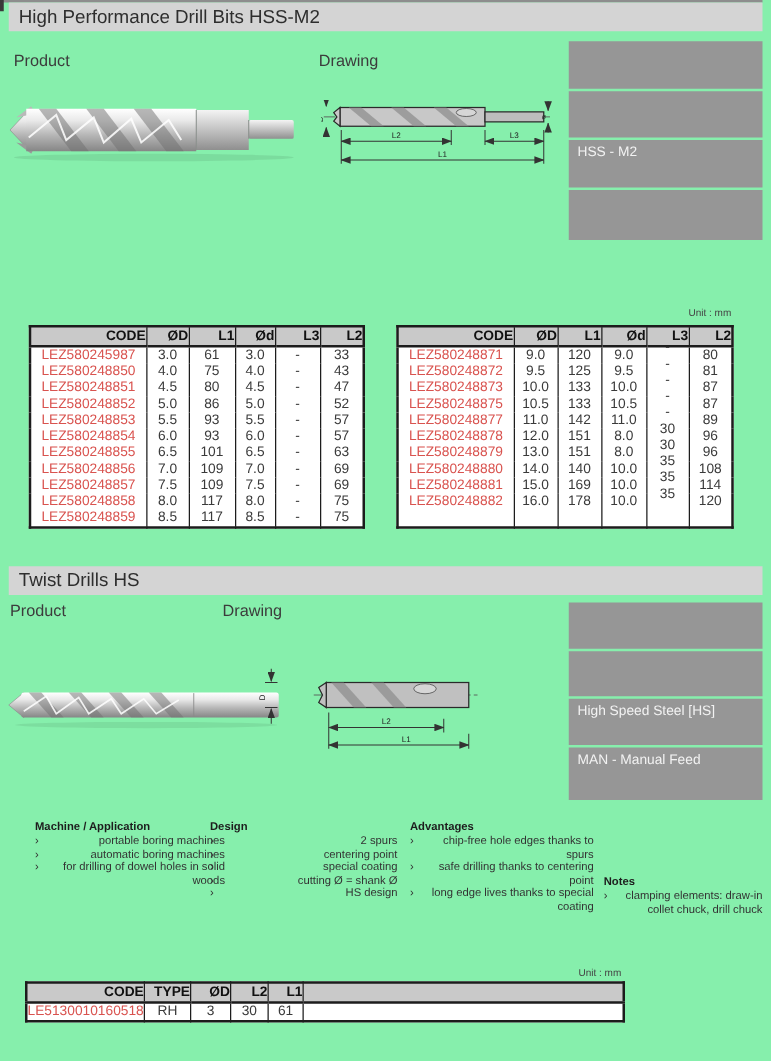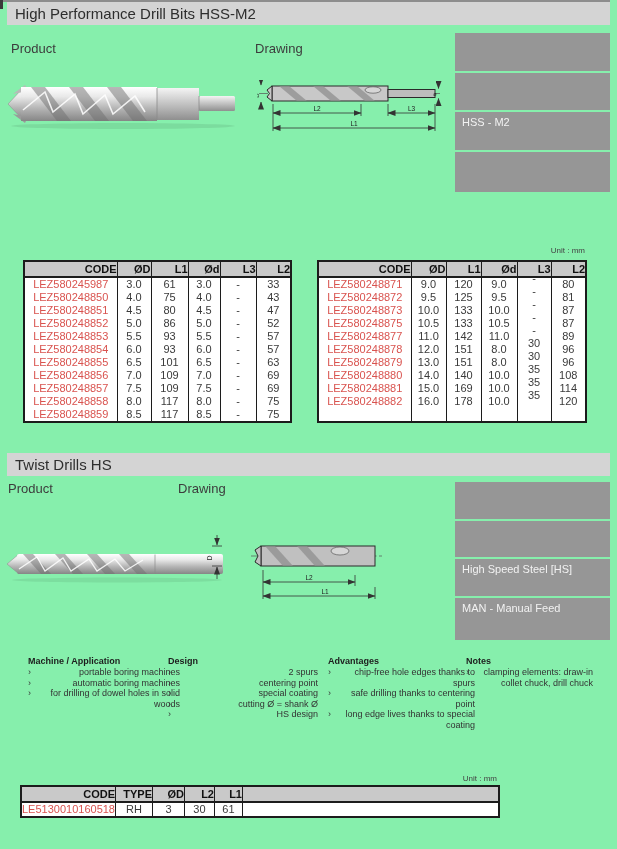--- a/index.html
+++ b/index.html
@@ -422,21 +422,21 @@
       </ul>
   </div>
   <div class="abs feat-col" style="left:328px;width:147px;">
     <h4>Advantages</h4>
     <ul>
         <li>chip-free hole edges thanks to spurs</li>
         <li>safe drilling thanks to centering point</li>
         <li>long edge lives thanks to special coating</li>
       </ul>
   </div>
-  <div class="abs feat-col" style="left:466px;width:127px;">
+  <div class="abs feat-col" style="left:483px;width:127px;margin-top:44px;">
     <h4>Notes</h4>
     <ul>
         <li>clamping elements: draw-in collet chuck, drill chuck</li>
       </ul>
   </div>
 
   <div class="abs unit" style="left:432px;top:774px;">Unit : mm</div>
 
   <table class="dim abs" style="left:20px;top:785px;">
       <colgroup>

